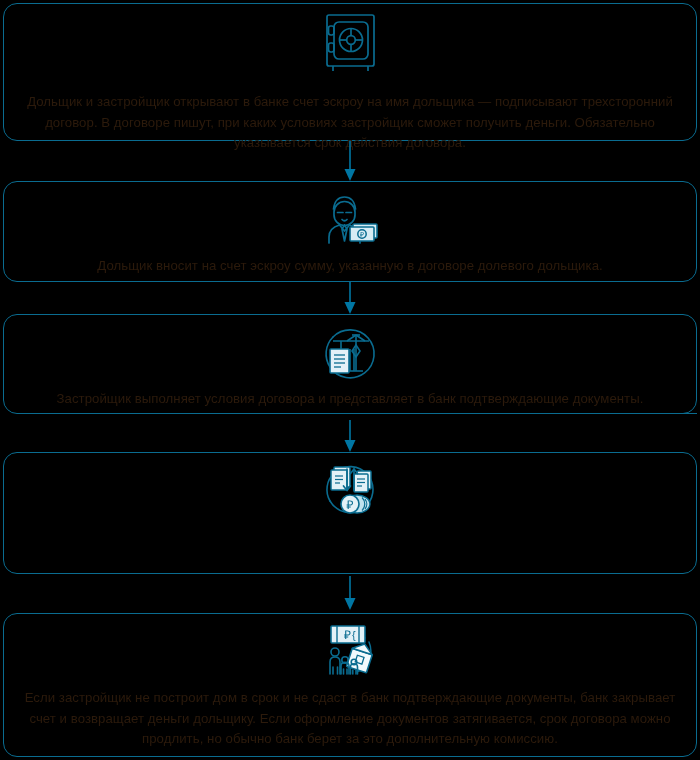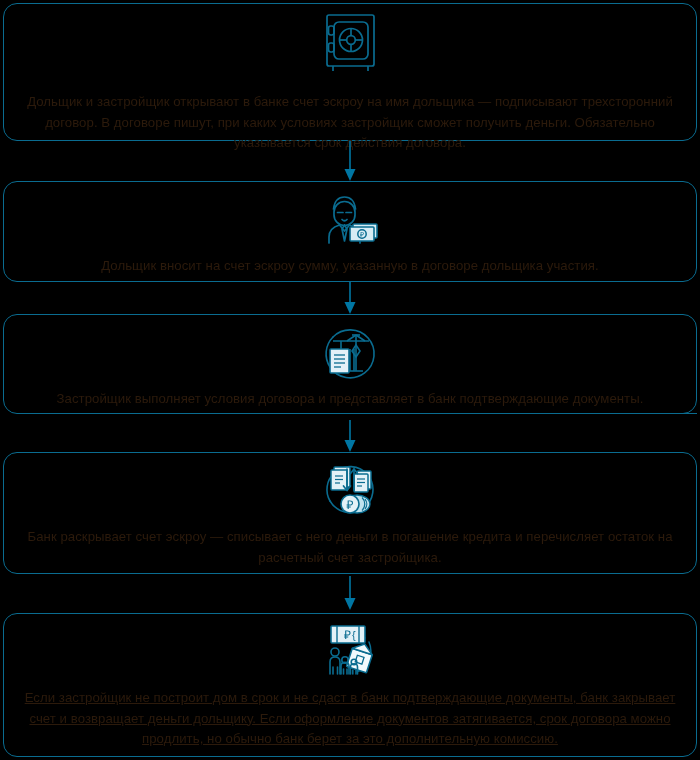--- a/index.html
+++ b/index.html
@@ -57,21 +57,21 @@
   #step-1 { top: 3px;   height: 138px; }
   #step-2 { top: 181px; height: 101px; }
   #step-3 { top: 314px; height: 100px; text-decoration: underline; }
   #step-4 { top: 452px; height: 122px; }
   #step-5 { top: 613px; height: 144px; }
 
   #step-1 .step-text { margin-top: 16px; }
   #step-2 .step-text { margin-top: 4px; }
   #step-3 .step-text { margin-top: 2px; }
   #step-4 .step-text { margin-top: 4px; }
-  #step-5 .step-text { margin-top: 4px; text-decoration: underline; }
+  #step-5 .step-text { margin-top: 4px; }
 
   
   .arrow {
     position: absolute;
     left: 0;
     width: 700px;
     height: 42px;
     pointer-events: none;
   }
   #arrow-1 { top: 141px; }
@@ -137,21 +137,21 @@
           <path d="M33.5 35 l-2.5 4 l2.5 12 l2.5 -12 l-2.5 -4"></path>
         </g>
         <g>
           <rect x="42" y="34" width="24" height="14" rx="1" fill="#d7ecf4" stroke="#0a6c90" stroke-width="1.6"></rect>
           <rect x="39" y="37" width="24" height="14" rx="1" fill="#d7ecf4" stroke="#0a6c90" stroke-width="1.6"></rect>
           <circle cx="51" cy="44" r="4.2" fill="none" stroke="#0a6c90" stroke-width="1.5"></circle>
           <text x="51" y="47" font-size="7" fill="#0a6c90" text-anchor="middle" font-family="'Liberation Sans', sans-serif">₽</text>
         </g>
       </svg>
     </div>
-    <div class="step-text">Дольщик вносит на счет эскроу сумму, указанную в договоре дольщика участия.</div>
+    <div class="step-text">Дольщик вносит на счет эскроу сумму, указанную в договоре долевого дольщика.</div>
   </div>
 
   <div class="arrow" id="arrow-2">
     <svg width="700" height="42" viewBox="0 0 700 42">
       <line x1="350" y1="0" x2="350" y2="24" stroke="#0076a3" stroke-width="1.6"></line>
       <polygon points="350,32 344.5,20 355.5,20" fill="#0076a3"></polygon>
     </svg>
   </div>
 
   <div class="step" id="step-3">
@@ -229,21 +229,20 @@
         </g>
         <g>
           <ellipse cx="46" cy="43" rx="13" ry="9" fill="#bfe2ee" stroke="#0a6c90" stroke-width="1.5"></ellipse>
           <circle cx="39" cy="43" r="9" fill="#e3f1f7" stroke="#0a6c90" stroke-width="1.6"></circle>
           <text x="39" y="47.5" font-size="12" fill="#0a6c90" text-anchor="middle" font-family="'Liberation Sans', sans-serif">₽</text>
           <path d="M51 36.5 a9 9 0 0 1 0 13" fill="none" stroke="#0a6c90" stroke-width="1.2"></path>
           <path d="M54 38 a8 8 0 0 1 0 10" fill="none" stroke="#0a6c90" stroke-width="1.2"></path>
         </g>
       </svg>
     </div>
-    <div class="step-text">Банк раскрывает счет эскроу — списывает с него деньги в погашение кредита и перечисляет остаток на расчетный счет застройщика.</div>
   </div>
 
   <div class="arrow" id="arrow-4">
     <svg width="700" height="42" viewBox="0 0 700 42">
       <line x1="350" y1="2" x2="350" y2="28" stroke="#0076a3" stroke-width="1.6"></line>
       <polygon points="350,36 344.5,24 355.5,24" fill="#0076a3"></polygon>
     </svg>
   </div>
 
   <div class="step" id="step-5">

